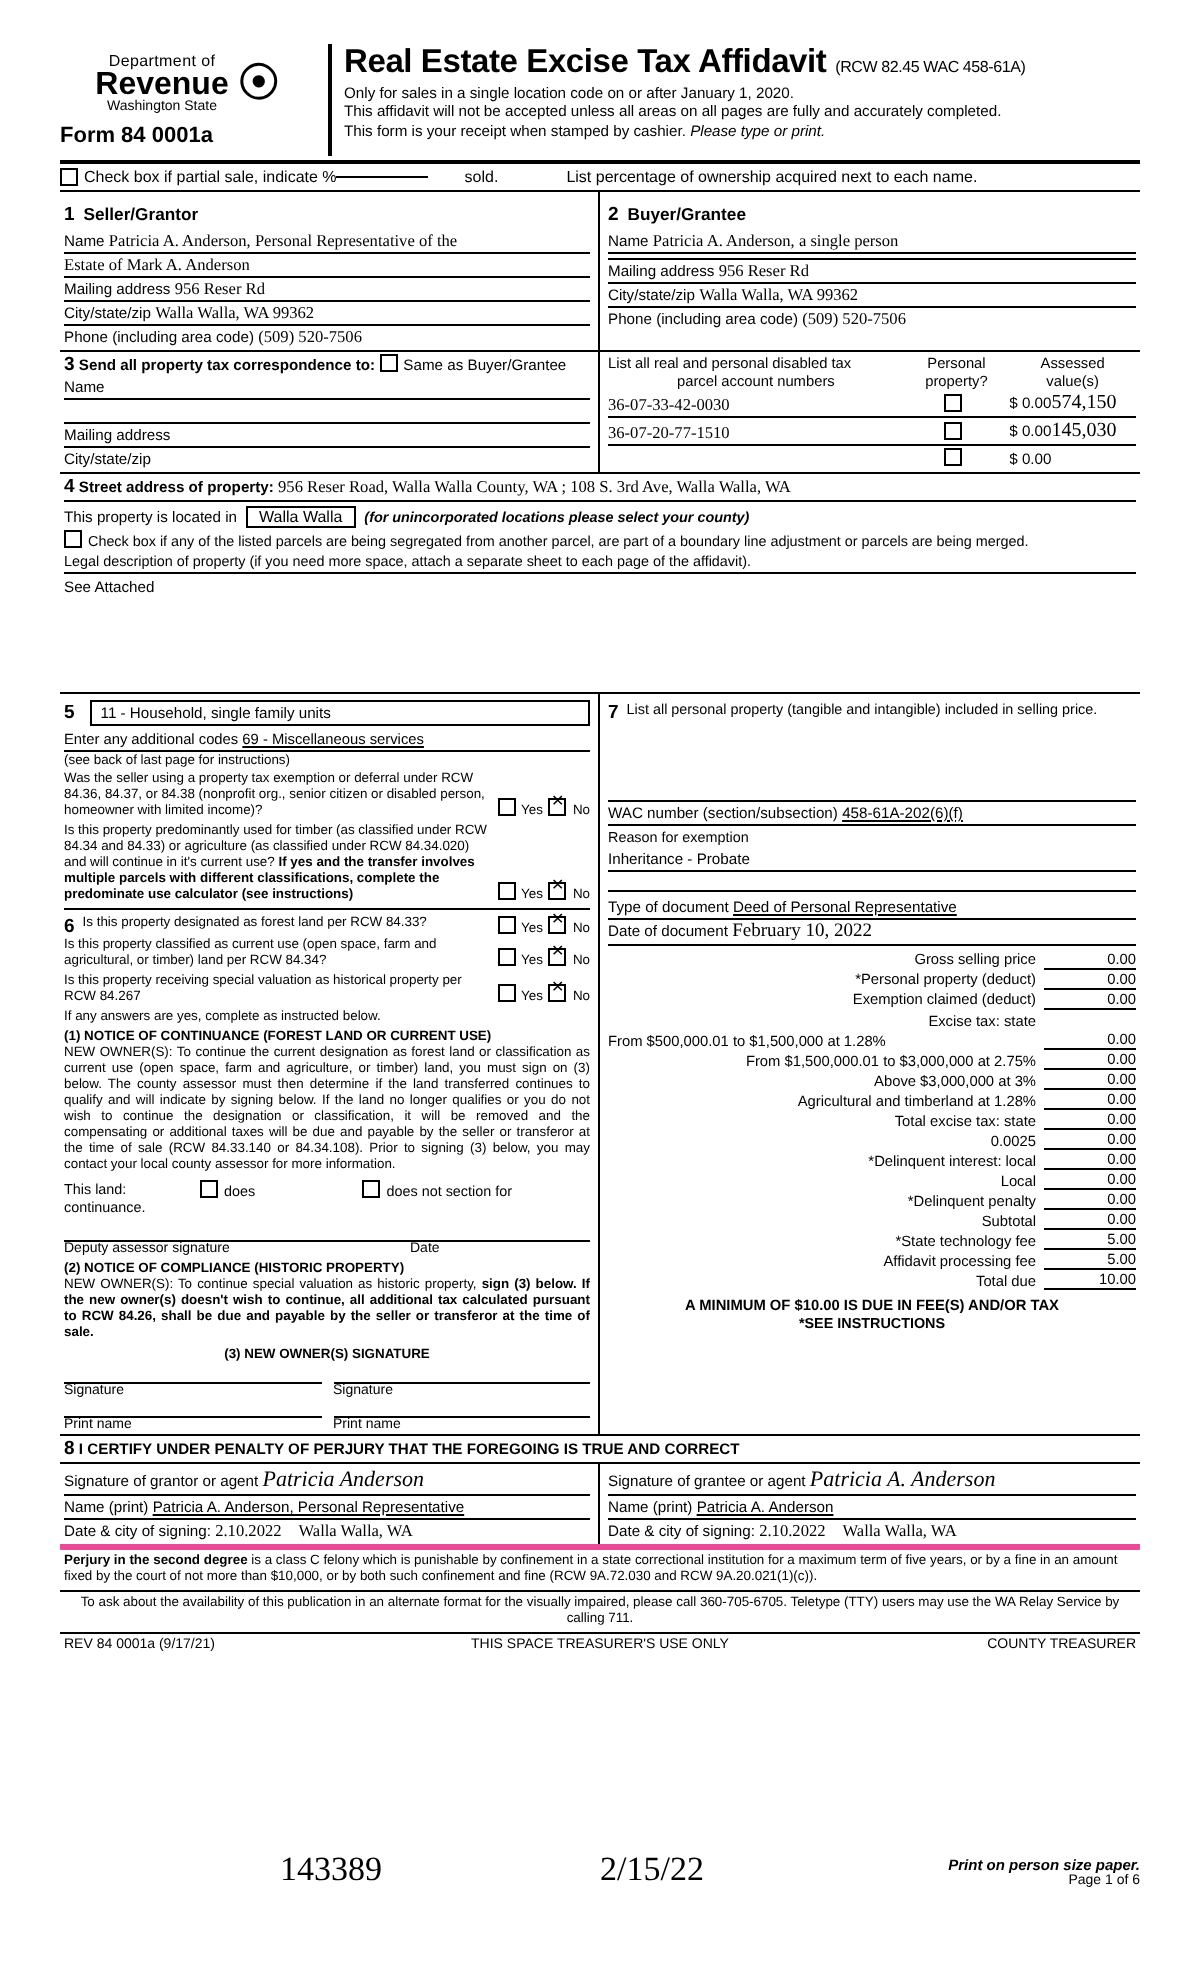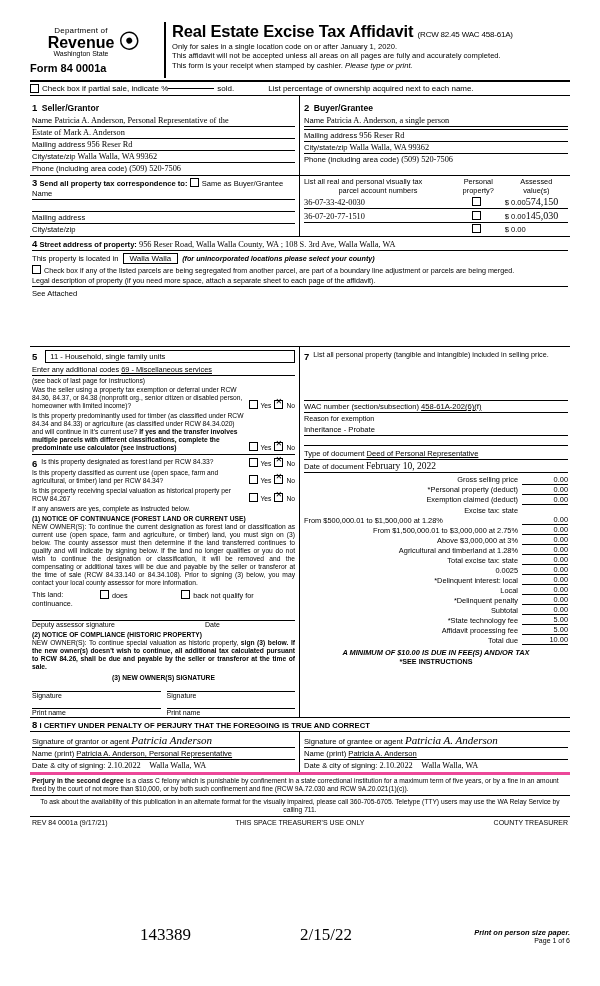--- a/index.html
+++ b/index.html
@@ -73,21 +73,21 @@
           <div>This affidavit will not be accepted unless all areas on all pages are fully and accurately completed.</div>
           <div><span>This form is your receipt when stamped by cashier.</span> <i>Please type or print.</i></div>
         </div>
       </div>
     </div>
 
     <div class="chkline">
       <span class="cb"></span>
       <span>Check box if partial sale, indicate %</span>
       <span class="ul"></span>
-      <span style="margin-left:3px;">sold.</span>
+      <span style="margin-left:18px;">sold.</span>
       <span style="margin-left:34px;">List percentage of ownership acquired next to each name.</span>
     </div>
 
     <div class="cols">
       <div class="colL">
         <div><span class="secnum">1</span> <span class="b" style="font-size:8.6px;">Seller/Grantor</span></div>
         <div class="fld"><span>Name</span> <span class="hand">Patricia A. Anderson, Personal Representative of the</span></div>
         <div class="fld"><span class="hand">Estate of Mark A. Anderson</span></div>
         <div class="fld"><span>Mailing address</span> <span class="hand">956 Reser Rd</span></div>
         <div class="fld"><span>City/state/zip</span> <span class="hand">Walla Walla, WA 99362</span></div>
@@ -113,21 +113,21 @@
         <div class="fld"><span>Name</span> <span class="hand"></span></div>
         <div class="fld">&nbsp;</div>
         <div class="fld"><span>Mailing address</span> <span class="hand"></span></div>
         <div class="fld noline"><span>City/state/zip</span> <span class="hand"></span></div>
       </div>
       <div class="colR">
         <table class="tbl">
           <tbody>
               <tr>
             <td style="width:56%;">
-              <div>List all real and personal visually tax</div>
+              <div>List all real and personal disabled tax</div>
               <div style="text-align:center;">parcel account numbers</div>
             </td>
             <td style="width:20%;text-align:center;">
               <div>Personal</div>
               <div>property?</div>
             </td>
             <td style="width:24%;text-align:center;">
               <div>Assessed</div>
               <div>value(s)</div>
             </td>
@@ -222,21 +222,21 @@
         <div style="display:flex;align-items:flex-end;margin-top:2px;">
           <div class="tiny" style="flex:1;">Is this property receiving special valuation as historical property per RCW 84.267</div>
           <div class="tiny" style="white-space:nowrap;"><span class="cb"></span><span>Yes</span><span class="cbx" style="margin-left:3px;"></span><span>No</span></div>
         </div>
         <div class="tiny" style="padding:2px 0 2px 0;">If any answers are yes, complete as instructed below.</div>
         <div class="tiny b">(1) NOTICE OF CONTINUANCE (FOREST LAND OR CURRENT USE)</div>
         <div class="tiny" style="text-align:justify;">NEW OWNER(S): To continue the current designation as forest land or classification as current use (open space, farm and agriculture, or timber) land, you must sign on (3) below. The county assessor must then determine if the land transferred continues to qualify and will indicate by signing below. If the land no longer qualifies or you do not wish to continue the designation or classification, it will be removed and the compensating or additional taxes will be due and payable by the seller or transferor at the time of sale (RCW 84.33.140 or 84.34.108). Prior to signing (3) below, you may contact your local county assessor for more information.</div>
         <div style="display:flex;font-size:7.2px;margin-top:3px;">
           <div style="width:68px;"><span>This land:</span><br><span>continuance.</span></div>
           <div style="flex:1;"><span class="cb"></span><span>does</span></div>
-          <div style="flex:1.4;"><span class="cb"></span><span>back not qualify for</span></div>
+          <div style="flex:1.4;"><span class="cb"></span><span>does not section for</span></div>
         </div>
         <div style="border-bottom:1px solid #000;height:12px;"></div>
         <div style="display:flex;font-size:7px;">
           <div style="flex:1;">Deputy assessor signature</div>
           <div style="width:90px;">Date</div>
         </div>
         <div class="tiny b" style="margin-top:3px;">(2) NOTICE OF COMPLIANCE (HISTORIC PROPERTY)</div>
         <div class="tiny" style="text-align:justify;"><span>NEW OWNER(S): To continue special valuation as historic property, </span><span class="b">sign (3) below. If the new owner(s) doesn't wish to continue, all additional tax calculated pursuant to RCW 84.26, shall be due and payable by the seller or transferor at the time of sale.</span></div>
         <div class="tiny b" style="text-align:center;margin-top:3px;">(3) NEW OWNER(S) SIGNATURE</div>
         <div style="display:flex;gap:6px;margin-top:9px;">
@@ -335,21 +335,21 @@
           <tr>
                 <td style="text-align:right;padding-right:4px;">Affidavit processing fee</td>
                 <td class="money" style="border-bottom:1px solid #000;">5.00</td>
               </tr>
           <tr>
                 <td style="text-align:right;padding-right:4px;">Total due</td>
                 <td class="money" style="border-bottom:1px solid #000;">10.00</td>
               </tr>
         </tbody>
           </table>
-        <div class="b" style="font-size:7.4px;text-align:center;padding-top:3px;font-style:italic;">A MINIMUM OF $10.00 IS DUE IN FEE(S) AND/OR TAX</div>
+        <div class="b" style="font-size:7.4px;text-align:center;padding-top:3px;">A MINIMUM OF $10.00 IS DUE IN FEE(S) AND/OR TAX</div>
         <div class="b" style="font-size:7.2px;text-align:center;">*SEE INSTRUCTIONS</div>
       </div>
     </div>
 
     <div style="border-bottom:1px solid #000;">
       <div style="font-size:7.6px;padding:1px 2px;"><span class="secnum">8</span> <span class="b">I CERTIFY UNDER PENALTY OF PERJURY THAT THE FOREGOING IS TRUE AND CORRECT</span></div>
     </div>
     <div class="cols" style="border-bottom:3px solid #ec4899;">
       <div class="colL">
         <div style="position:relative;">

